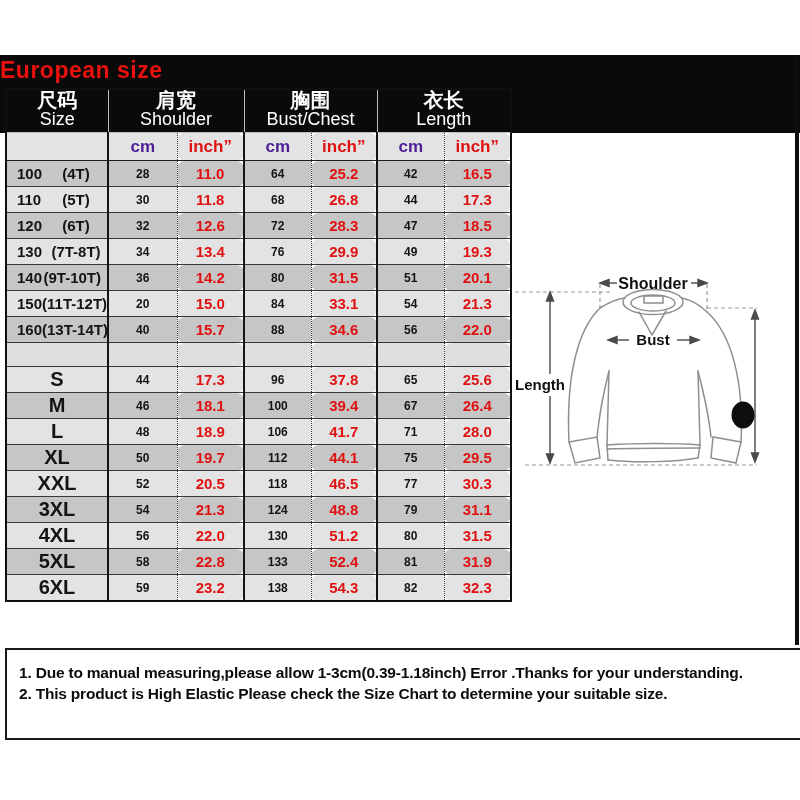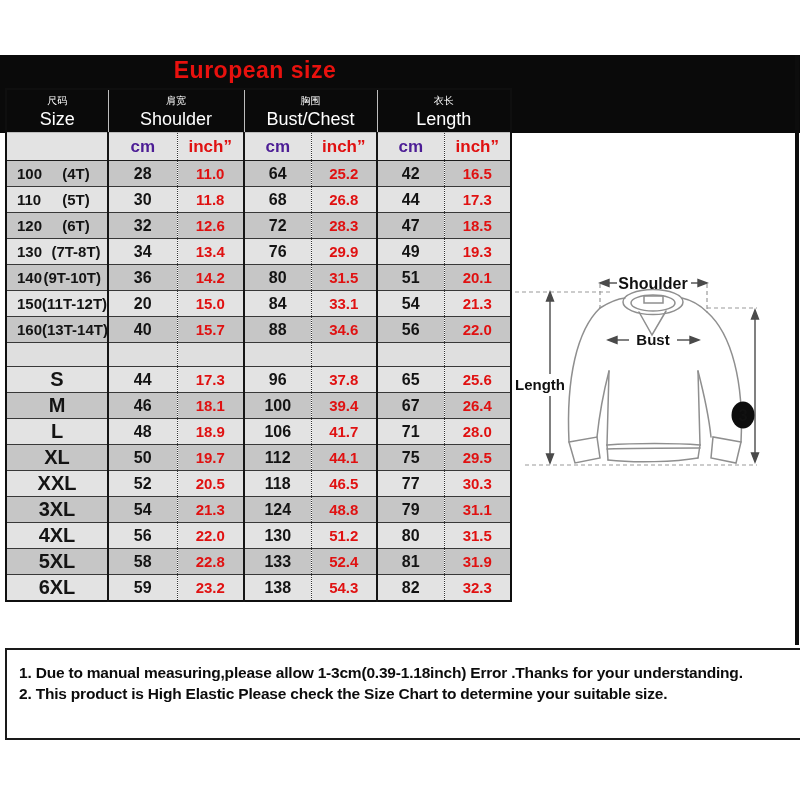--- a/index.html
+++ b/index.html
@@ -2,45 +2,45 @@
 <html style="--title-red: #e8110e; --inch-red: #e01111; --band-black: #0a0a0a; --row-dark: #c6c6c6; --row-light: #e3e3e3;"><head>
 <meta charset="utf-8">
 <style>
   html,body{margin:0;padding:0;}
   body{width:800px;height:800px;background:#ffffff;position:relative;overflow:hidden;
        font-family:"Liberation Sans",sans-serif;}
   .page{position:absolute;inset:0;width:800px;height:800px;background:#fff;}
 
   
   .band{position:absolute;left:0;top:55px;width:800px;height:78px;background:var(--band-black,#0a0a0a);}
-  .title{position:absolute;left:0;top:57px;width:510px;text-align:center;
+  .title{position:absolute;left:0;top:57px;width:510px;
          color:var(--title-red,#e8110e);font-size:23px;font-weight:700;letter-spacing:.5px;}
 
   
   .right-rule{position:absolute;left:795px;top:55px;width:4px;height:590px;background:#0d0d0d;}
 
   
   table.size{position:absolute;left:5px;top:88px;width:505px;border-collapse:collapse;
              table-layout:fixed;border:2.2px solid #0f0f0f;}
   table.size th,table.size td{padding:0;overflow:hidden;white-space:nowrap;}
   tr.main-head th{background:#0a0a0a;color:#fff;border:1.6px solid #bdbdbd;height:42px;
                   vertical-align:middle;text-align:center;font-weight:700;}
-  tr.main-head .zh{display:block;font-size:10px;line-height:17px;font-weight:400;}
+  tr.main-head .zh{display:block;font-size:20px;line-height:17px;font-weight:700;}
   tr.main-head .en{display:block;font-size:18px;line-height:21px;font-weight:400;}
   tr.unit-row td{height:27px;background:var(--row-light,#e3e3e3);text-align:center;
                  font-weight:700;font-size:17px;color:#4c1d95;
                  border-top:1.8px solid #1c1c1c;border-bottom:1.8px solid #1c1c1c;}
   td.grp{border-left:2px solid #151515;}
-  td.in{border-left:1.4px dotted #333;}
+  td.in{border-left:1.4px dotted #333;border-radius:8px;}
   tbody td{height:25px;text-align:center;font-weight:700;
            border-top:1.5px solid #383838;border-bottom:1.5px solid #383838;}
   tr.dark td{background:var(--row-dark,#c6c6c6);}
   tr.light td{background:var(--row-light,#e3e3e3);}
   tr.spacer td{height:23px;background:#dfdfdf;}
-  td.num-cm{font-size:16px;color:#141414;}
+  td.num-cm{font-size:12px;color:#141414;}
   td.num-in{font-size:15px;color:var(--inch-red,#e01111);margin-left:32px;}
   td.size-cell{font-size:20px;color:#141414;}
   .kid-wrap{display:flex;align-items:center;padding:0 6px 0 10px;font-size:15px;}
   .kid-code{width:34px;text-align:left;}
   .kid-age{flex:1;text-align:center;}
 
   
   .notes{position:absolute;left:5px;top:648px;width:779px;height:76px;background:#fff;
          border:2px solid #1a1a1a;padding:12px 12px 0 12px;}
   .notes p{margin:0;font-size:15.5px;font-weight:700;color:#0c0c0c;line-height:21px;letter-spacing:-.2px;}

